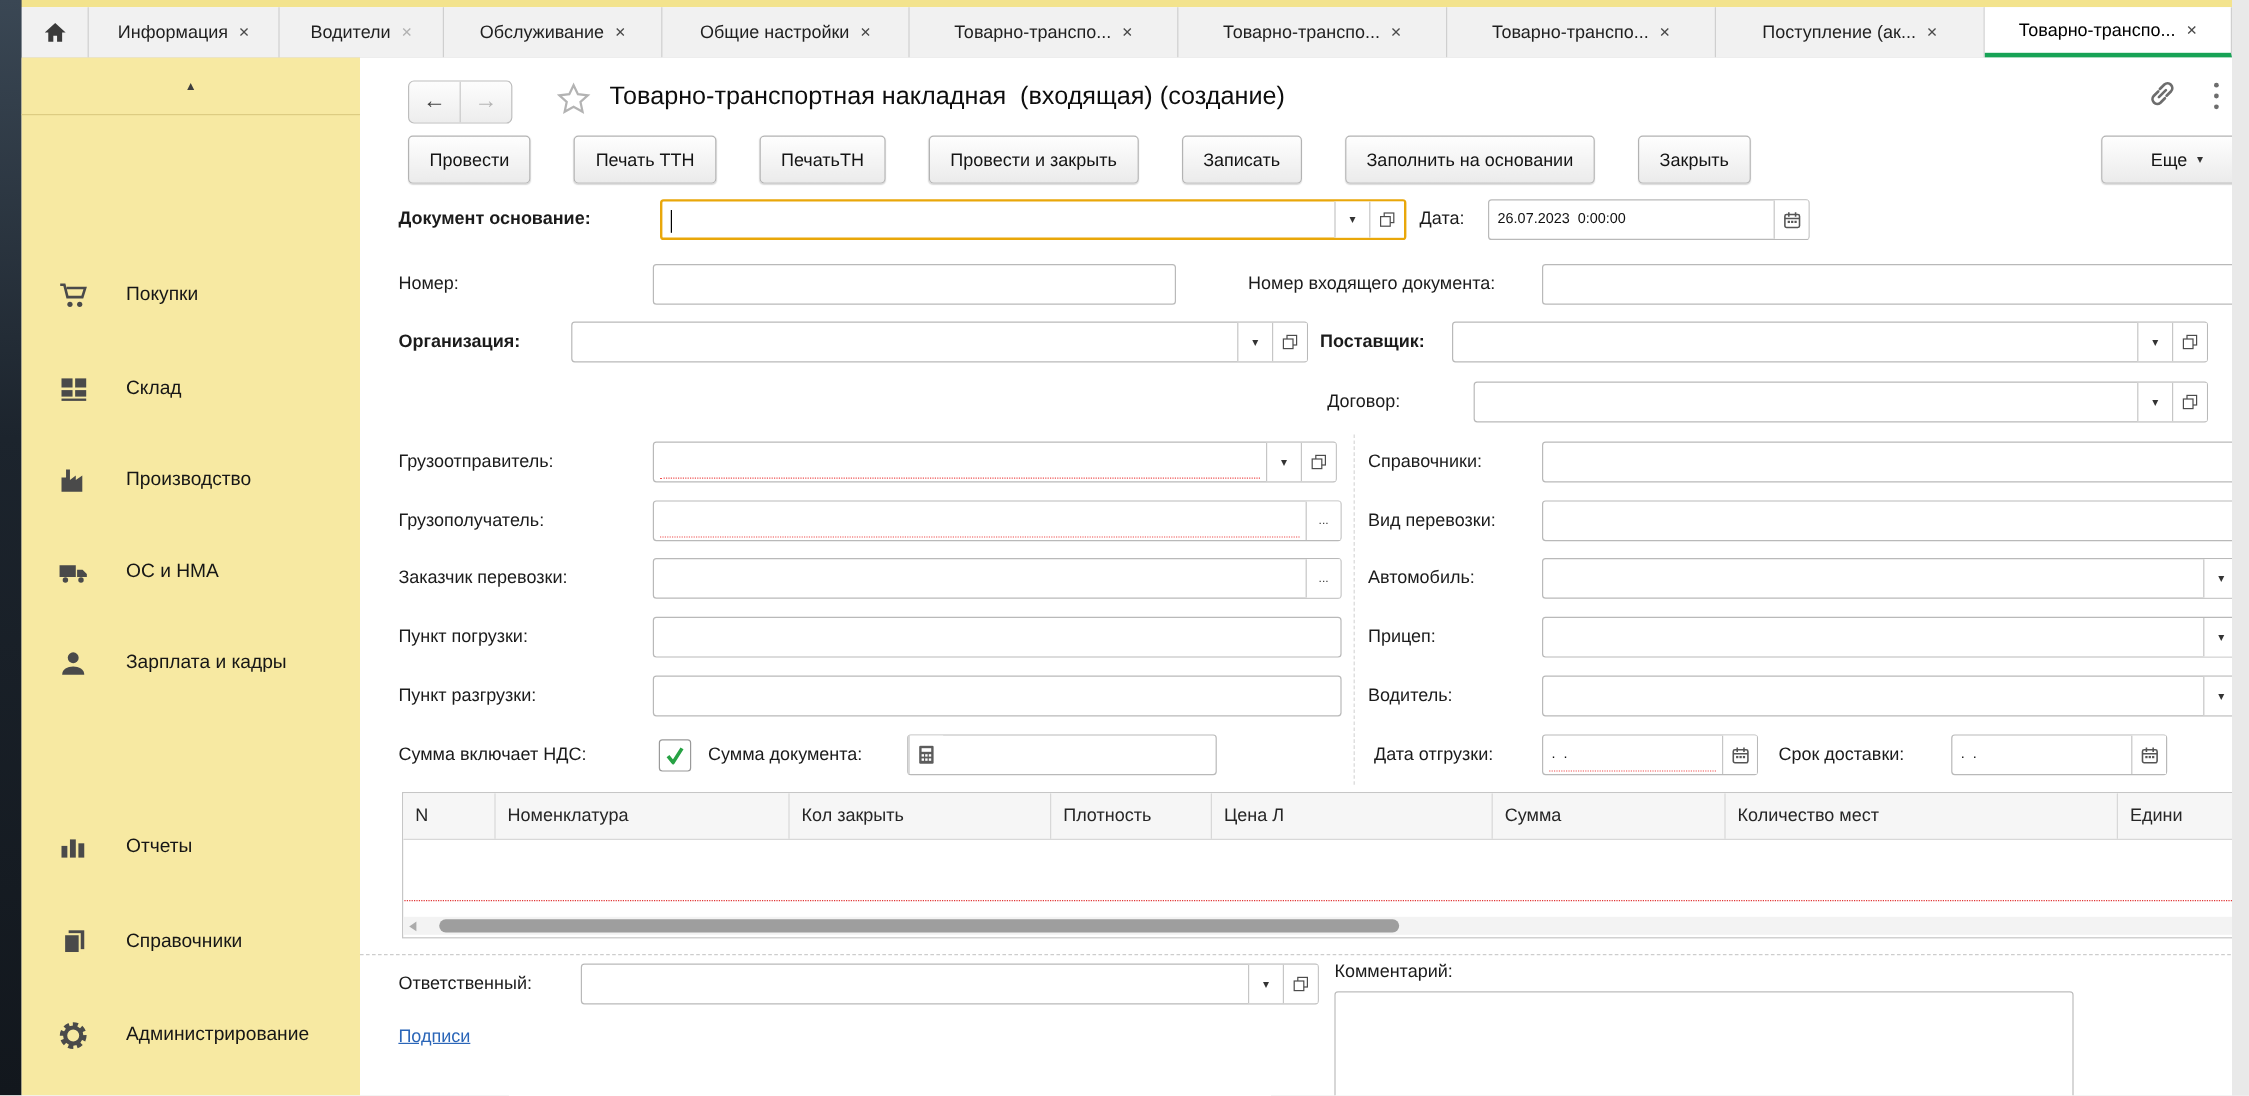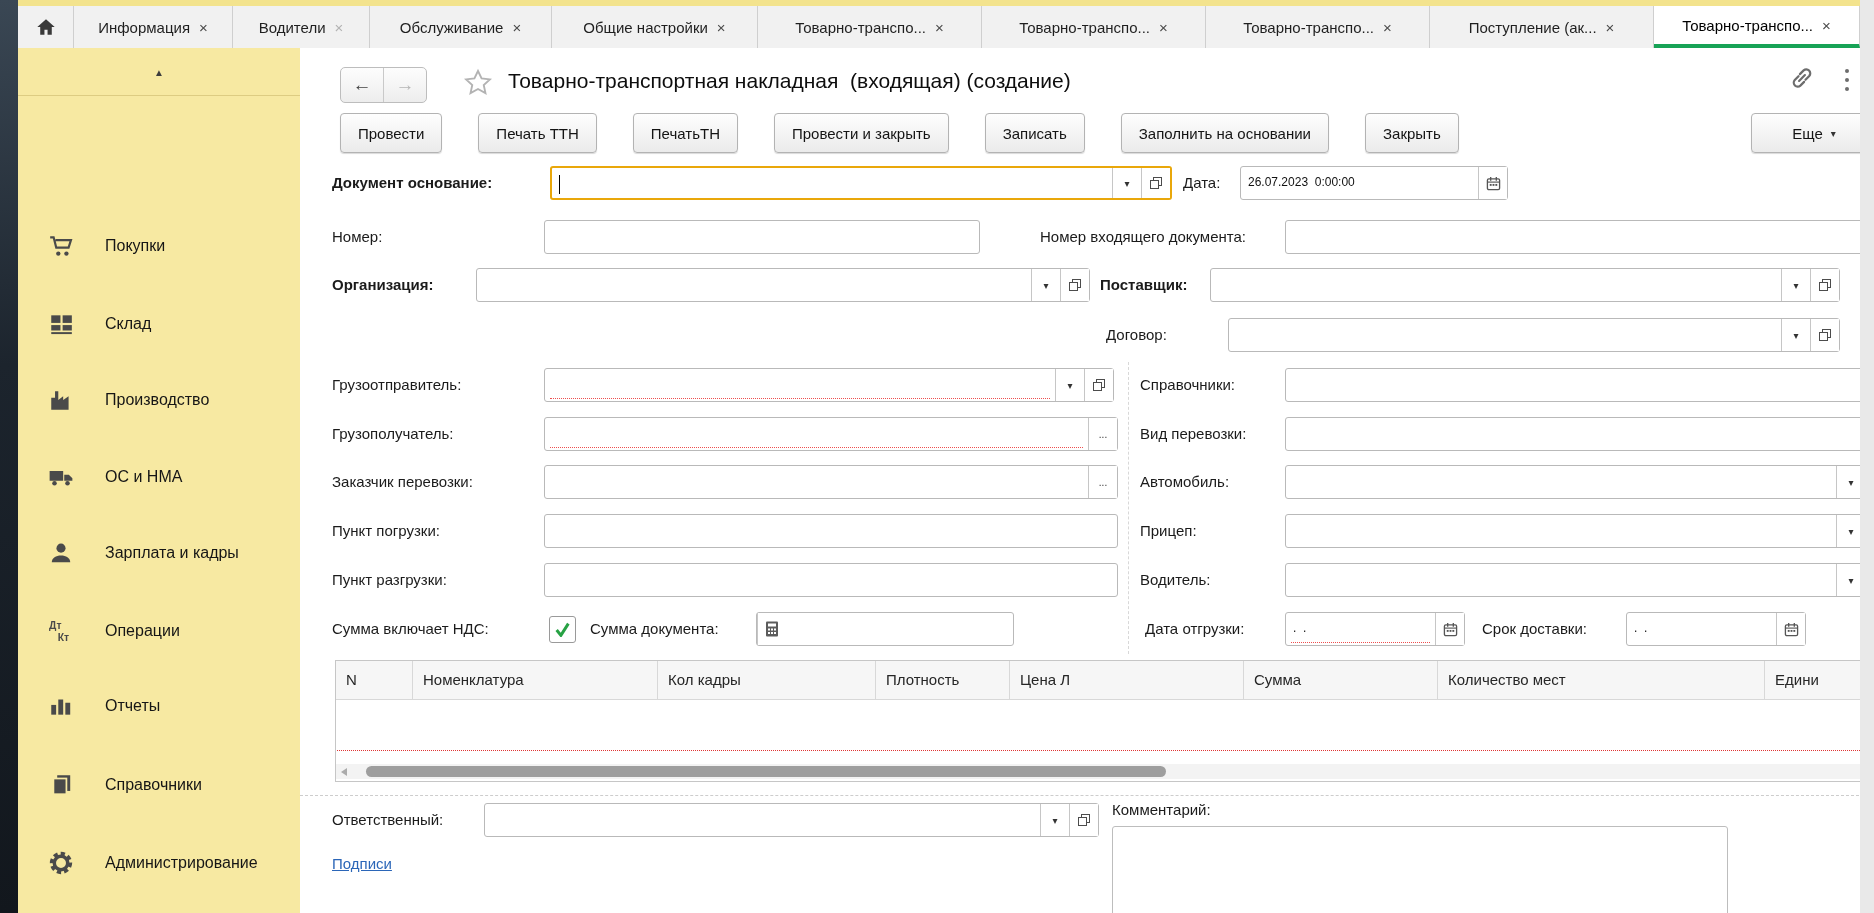--- a/index.html
+++ b/index.html
@@ -176,27 +176,20 @@
       </svg>
       <span class="slb">ОС и НМА</span>
     </div>
     <div class="sitem" style="top:485px">
       <svg class="sic" viewBox="0 0 24 24">
         <circle cx="12" cy="7.5" r="4.2" fill="#4a4a4a"></circle>
         <path d="M3.5 20.5c0-4.2 4-6.3 8.5-6.3s8.5 2.1 8.5 6.3z" fill="#4a4a4a"></path>
       </svg>
       <span class="slb">Зарплата и кадры</span>
     </div>
-    <div class="sitem" style="top:563px">
-      <svg class="sic" viewBox="0 0 24 24">
-        <text x="1" y="10" font-size="9.5" font-weight="bold" fill="#4a4a4a">Дт</text>
-        <text x="9" y="21" font-size="9.5" font-weight="bold" fill="#4a4a4a">Кт</text>
-      </svg>
-      <span class="slb">Операции</span>
-    </div>
     <div class="sitem" style="top:638px">
       <svg class="sic" viewBox="0 0 24 24">
         <rect x="3" y="11" width="4.5" height="9" fill="#4a4a4a"></rect>
           <rect x="9.5" y="6" width="4.5" height="14" fill="#4a4a4a"></rect>
         <rect x="16" y="9" width="4.5" height="11" fill="#4a4a4a"></rect>
       </svg>
       <span class="slb">Отчеты</span>
     </div>
     <div class="sitem" style="top:717px">
       <svg class="sic" viewBox="0 0 24 24">
@@ -456,21 +449,21 @@
           <rect x="7" y="8.5" width="2" height="2" fill="#555"></rect>
           <rect x="10" y="8.5" width="2" height="2" fill="#555"></rect>
       </svg>
     </div>
   </div>
 
   <div class="grid">
     <div class="ghead">
       <div class="gh" style="width:77px">N</div>
       <div class="gh" style="width:245px">Номенклатура</div>
-      <div class="gh" style="width:218px">Кол кадры</div>
+      <div class="gh" style="width:218px">Кол закрыть</div>
       <div class="gh" style="width:134px">Плотность</div>
       <div class="gh" style="width:234px">Цена Л</div>
       <div class="gh" style="width:194px">Сумма</div>
       <div class="gh" style="width:327px">Количество мест</div>
       <div class="gh" style="width:310px">Едини</div>
     </div>
   </div>
   <div class="redline"></div>
   <div class="hscroll">
     <div class="harrow"></div>

